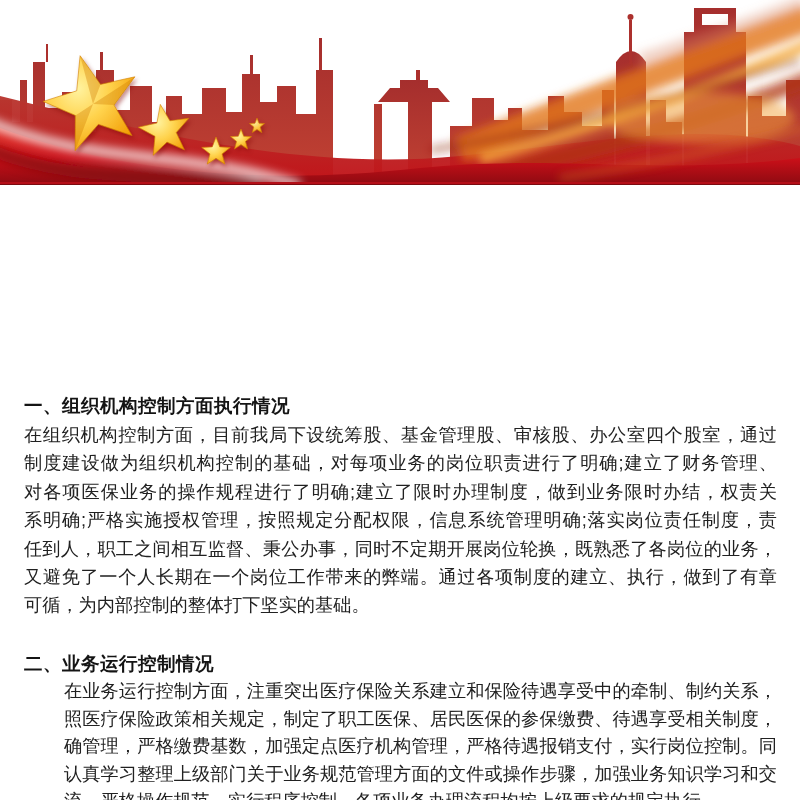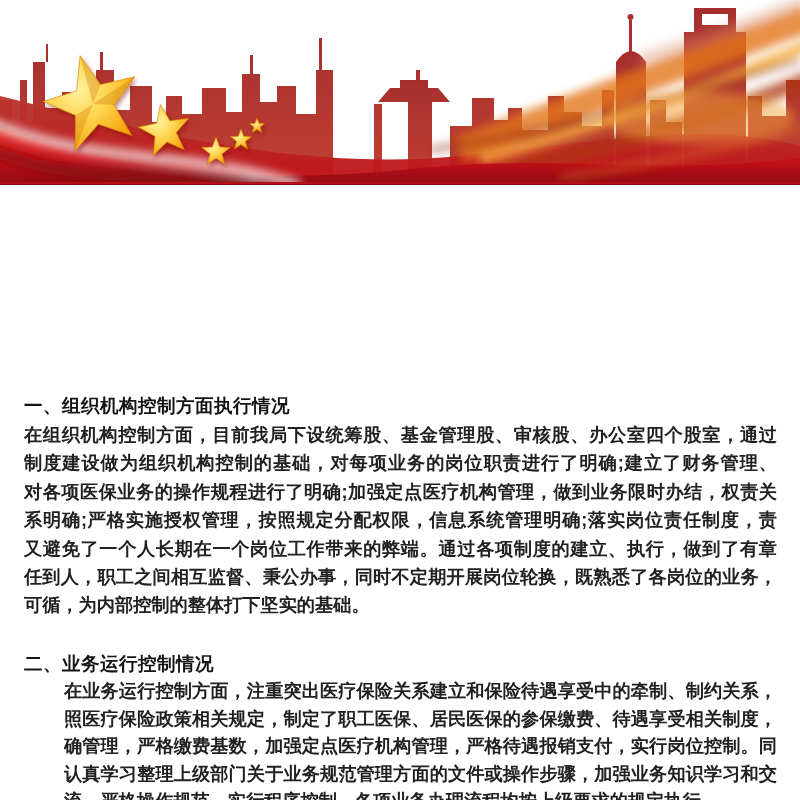--- a/index.html
+++ b/index.html
@@ -18,21 +18,21 @@
 
   
   .content{position:absolute;left:24px;top:0;width:753px;color:#212121;}
   .sec-heading{
     position:absolute;left:0;margin:0;
     font-size:18.5px;font-weight:700;color:#141414;
     line-height:22px;white-space:nowrap;letter-spacing:.5px;
   }
   #heading-1{top:395px;}
   #heading-2{top:653px;}
-  .para{position:absolute;left:0;width:753px;font-weight:bold;}
+  .para{position:absolute;left:0;width:753px;}
   #para-1{top:421px;}
   #para-2{top:678px;}
   .line{
     font-size:18.2px;color:#212121;
     height:28.4px;line-height:28.4px;overflow:hidden;
     text-align:justify;text-align-last:justify;
   }
   #para-2 .line{height:27.6px;line-height:27.6px;margin-left:40px;}
   .para .line:last-child{text-align-last:left;}
 </style>
@@ -118,24 +118,24 @@
     </svg>
     <div class="banner-edge1"></div>
     <div class="banner-edge2"></div>
   </div>
 
   <div class="content">
     <h2 class="sec-heading" id="heading-1">一、组织机构控制方面执行情况</h2>
     <div class="para" id="para-1">
         <div class="line">在组织机构控制方面，目前我局下设统筹股、基金管理股、审核股、办公室四个股室，通过</div>
         <div class="line">制度建设做为组织机构控制的基础，对每项业务的岗位职责进行了明确;建立了财务管理、</div>
-        <div class="line">对各项医保业务的操作规程进行了明确;加强定点医疗机构管理，做到业务限时办结，权责关</div>
+        <div class="line">对各项医保业务的操作规程进行了明确;建立了限时办理制度，做到业务限时办结，权责关</div>
         <div class="line">系明确;严格实施授权管理，按照规定分配权限，信息系统管理明确;落实岗位责任制度，责</div>
+        <div class="line">任到人，职工之间相互监督、秉公办事，同时不定期开展岗位轮换，既熟悉了各岗位的业务，</div>
         <div class="line">又避免了一个人长期在一个岗位工作带来的弊端。通过各项制度的建立、执行，做到了有章</div>
-        <div class="line">任到人，职工之间相互监督、秉公办事，同时不定期开展岗位轮换，既熟悉了各岗位的业务，</div>
         <div class="line">可循，为内部控制的整体打下坚实的基础。</div>
       </div>
 
     <h2 class="sec-heading" id="heading-2">二、业务运行控制情况</h2>
     <div class="para" id="para-2">
         <div class="line">在业务运行控制方面，注重突出医疗保险关系建立和保险待遇享受中的牵制、制约关系，按</div>
         <div class="line">照医疗保险政策相关规定，制定了职工医保、居民医保的参保缴费、待遇享受相关制度，明</div>
         <div class="line">确管理，严格缴费基数，加强定点医疗机构管理，严格待遇报销支付，实行岗位控制。同时，</div>
         <div class="line">认真学习整理上级部门关于业务规范管理方面的文件或操作步骤，加强业务知识学习和交</div>
         <div class="line">流，严格操作规范，实行程序控制，各项业务办理流程均按上级要求的规定执行。</div>

